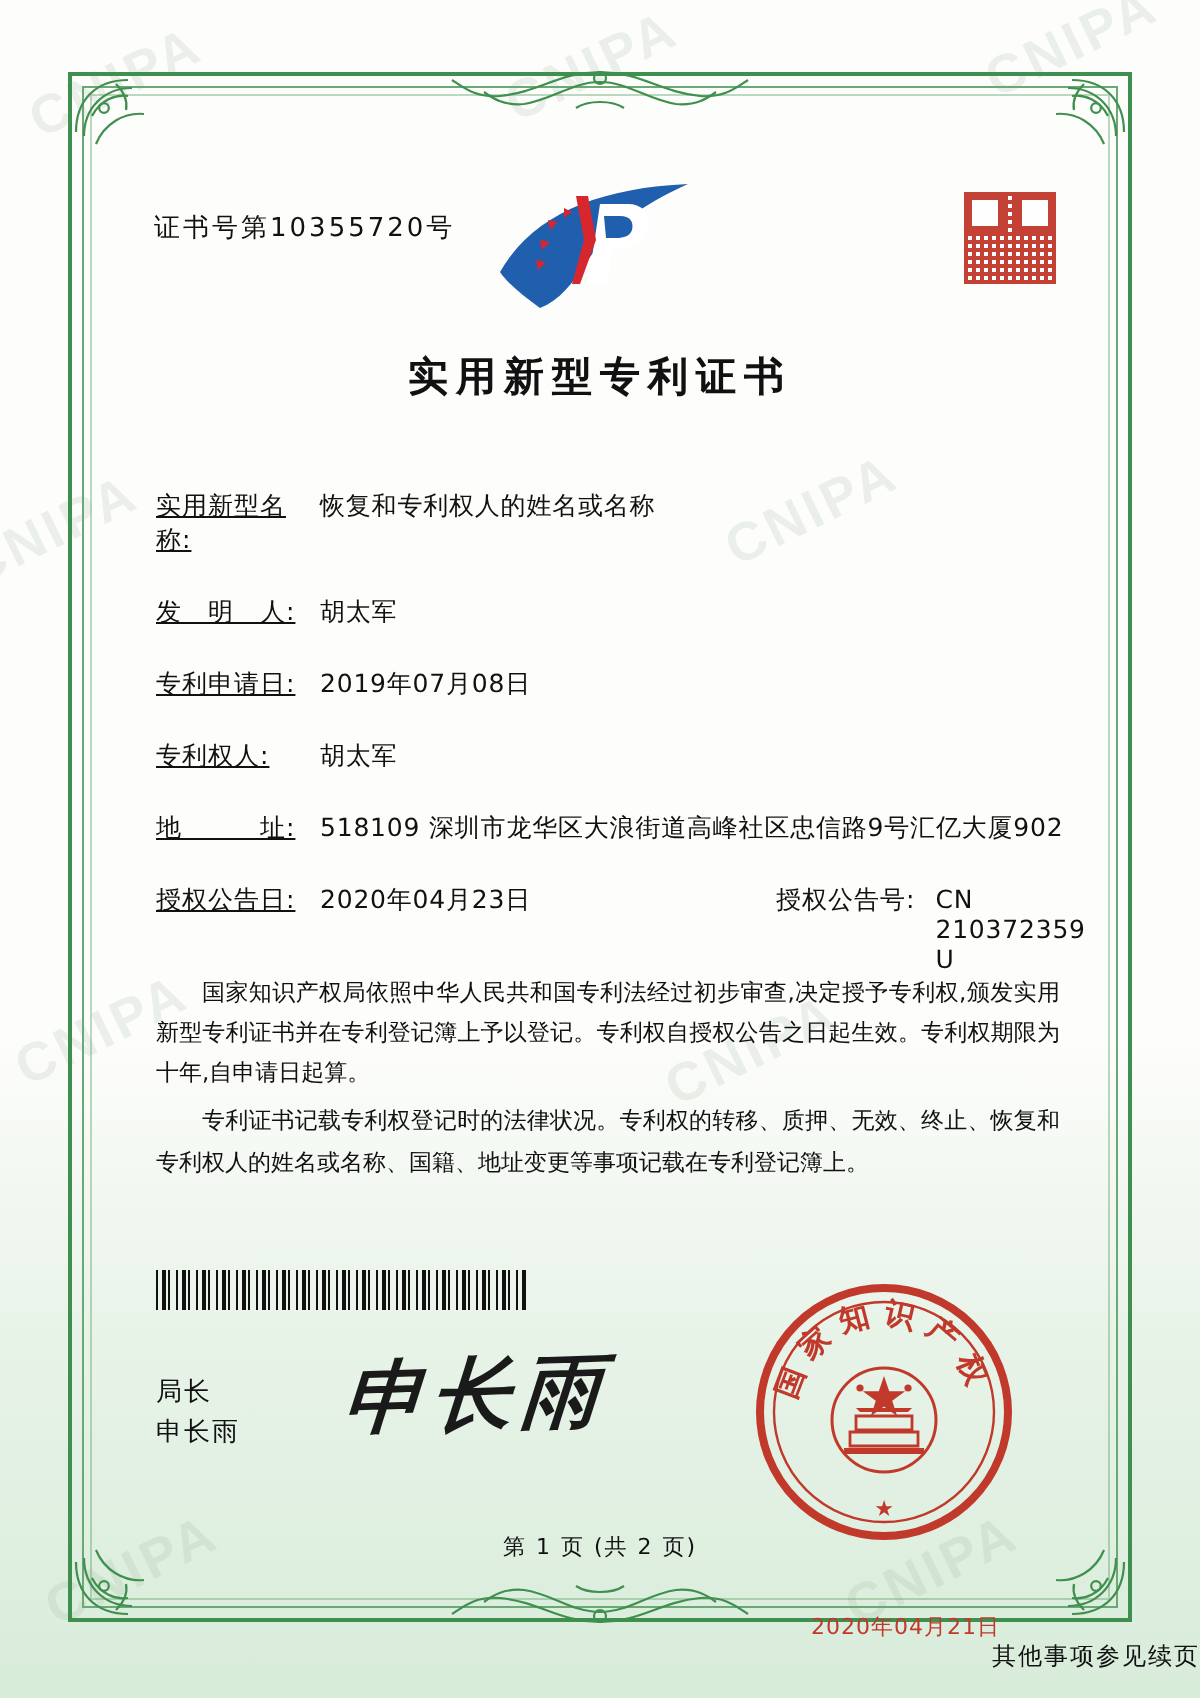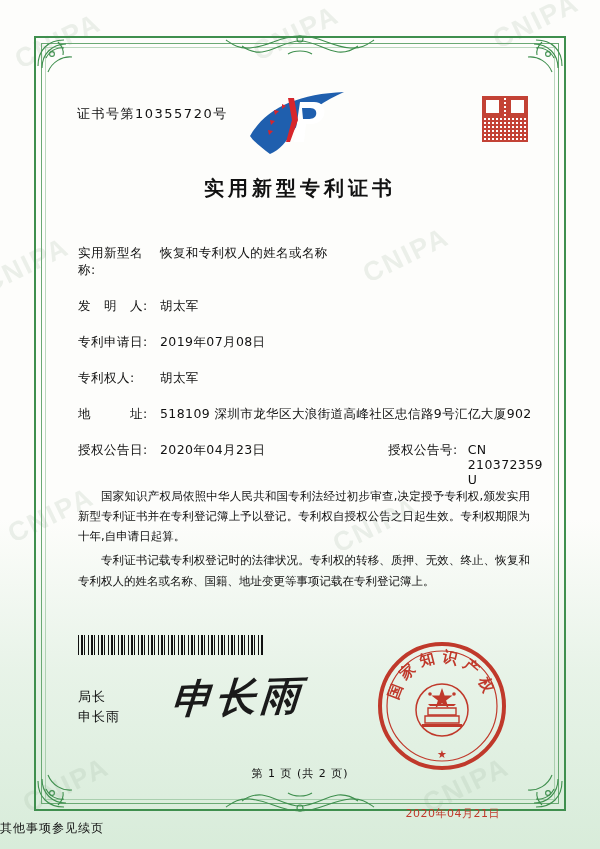--- a/index.html
+++ b/index.html
@@ -176,20 +176,21 @@
     display: flex;
     align-items: baseline;
     margin-bottom: 19px;
     font-size: 12.5px;
     color: #111;
   }
   .row .label {
     width: 82px;
     flex: 0 0 82px;
     letter-spacing: 0.5px;
+    text-decoration: underline;
   }
   .row .value {
     flex: 1;
     letter-spacing: 0.4px;
   }
   .row .label2 {
     flex: 0 0 auto;
     margin-left: 38px;
     letter-spacing: 0.5px;
   }
@@ -276,21 +277,21 @@
     text-align: center;
     font-size: 11px;
     color: #111;
     letter-spacing: 1px;
   }
 
   .footer-note {
     position: absolute;
     left: 0; right: 0;
     bottom: 12px;
-    text-align: left;
+    text-align: right;
     font-size: 12px;
     color: #111;
     letter-spacing: 1px;
   }
 </style>
 </head>
 <body>
 
 <div class="page">
 

